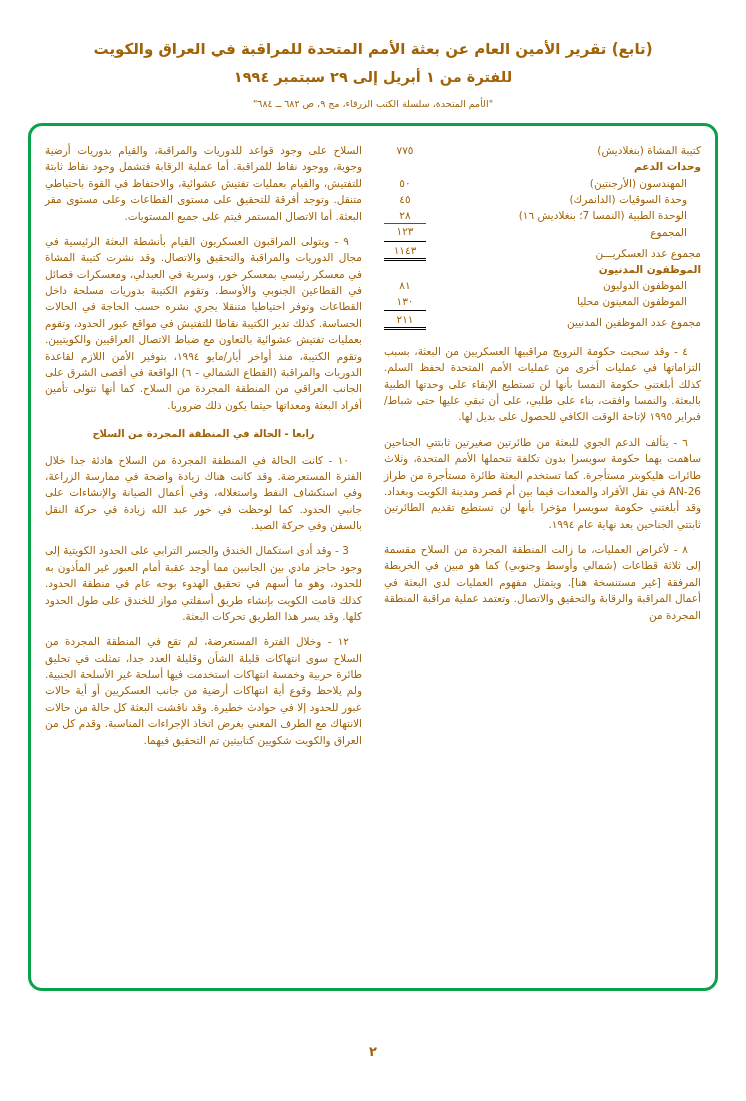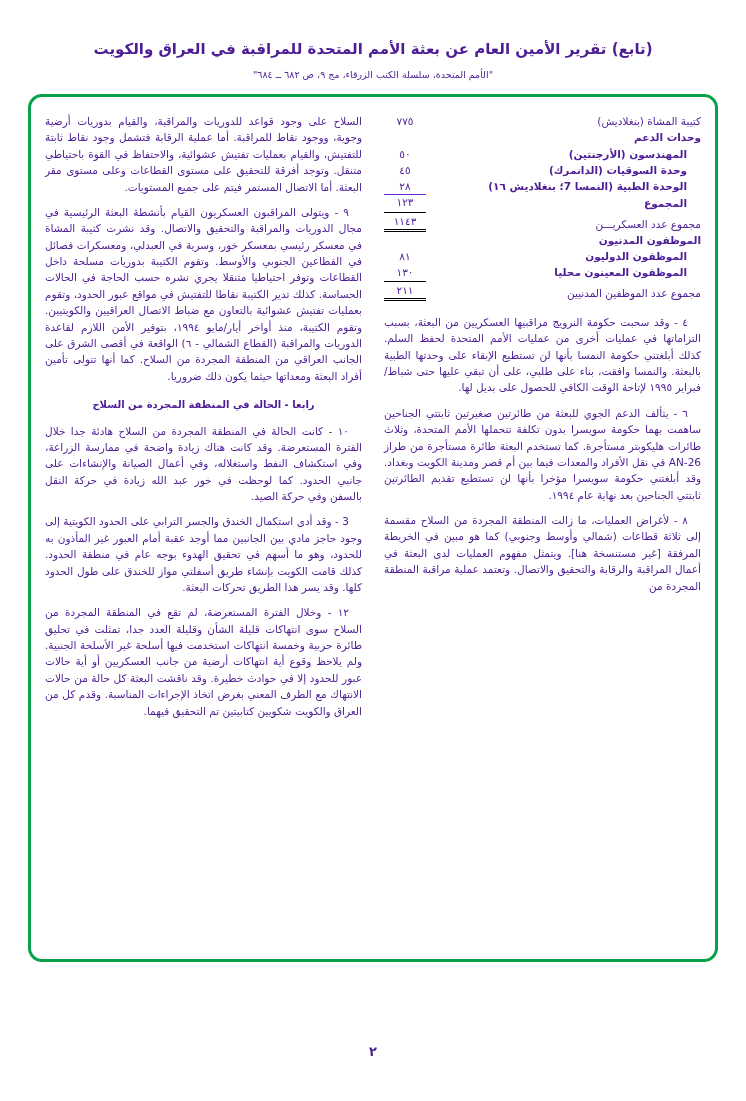--- a/index.html
+++ b/index.html
@@ -1,18 +1,18 @@
 <!DOCTYPE html>
 <html lang="ar"><head>
 <meta charset="utf-8">
 <style>
   html,body { margin:0; padding:0; background:#ffffff; }
   .page {
     width:746px; height:1101px; margin:0 auto; position:relative;
-    background:#ffffff; color:#4c1d95;
+    background:#ffffff; color:#a16207;
     font-family:"DejaVu Sans", sans-serif;
     overflow:hidden;
   }
   .header { direction:rtl; text-align:center; padding-top:40px; }
   .title1 { font-size:15px; font-weight:bold; margin-bottom:11px; }
   .title2 { font-size:14.5px; font-weight:bold; margin-bottom:13px; }
   .source-note { font-size:9.5px; letter-spacing:0.2px; }
   .content-box {
     margin:14px 28px 0 28px;
     border:3px solid #0aa14b;
@@ -24,36 +24,37 @@
   .cols { display:flex; gap:22px; direction:rtl; height:100%; }
   .col { flex:1 1 0; direction:rtl; text-align:justify; font-size:10.5px; line-height:1.56; }
   p.para { margin:0 0 9px 0; text-indent:13px; }
   p.cont { text-indent:0; }
   h3.sec { font-size:10px; font-weight:bold; text-align:center; margin:13px 0 10px 0; }
   
   .ptable { margin-bottom:13px; }
   .trow { display:flex; justify-content:space-between; align-items:flex-end; line-height:1.55; }
   .tlabel { white-space:nowrap; overflow:hidden; text-overflow:ellipsis; }
   .tvalue { min-width:42px; text-align:center; direction:ltr; }
-  .indent1 .tlabel { padding-right:14px;font-weight:bold; }
+  .indent1 .tlabel { padding-right:14px; }
   .subhead .tlabel { font-weight:bold; }
   .total .tvalue { border-top:1px solid #6d28d9;font-family:Liberation Serif, serif; }
   .grand .tvalue { border-top:1px solid #000; border-bottom:3px double #000; }
   .page-number {
     position:absolute; bottom:42px; left:0; right:0;
     text-align:center; font-size:13px; font-weight:bold;
   }
 </style>
 </head>
 <body>
 
 <div class="page">
 
   <div class="header">
     <div class="title1">(تابع) تقرير الأمين العام عن بعثة الأمم المتحدة للمراقبة في العراق والكويت</div>
+    <div class="title2">للفترة من ١ أبريل إلى ٢٩ سبتمبر ١٩٩٤</div>
     <div class="source-note">"الأمم المتحدة، سلسلة الكتب الزرقاء، مج ٩، ص ٦٨٢ ــ ٦٨٤"</div>
   </div>
 
   <div class="content-box">
     <div class="cols">
 
       <div class="col">
 
         <div class="ptable">
           <div class="trow">

